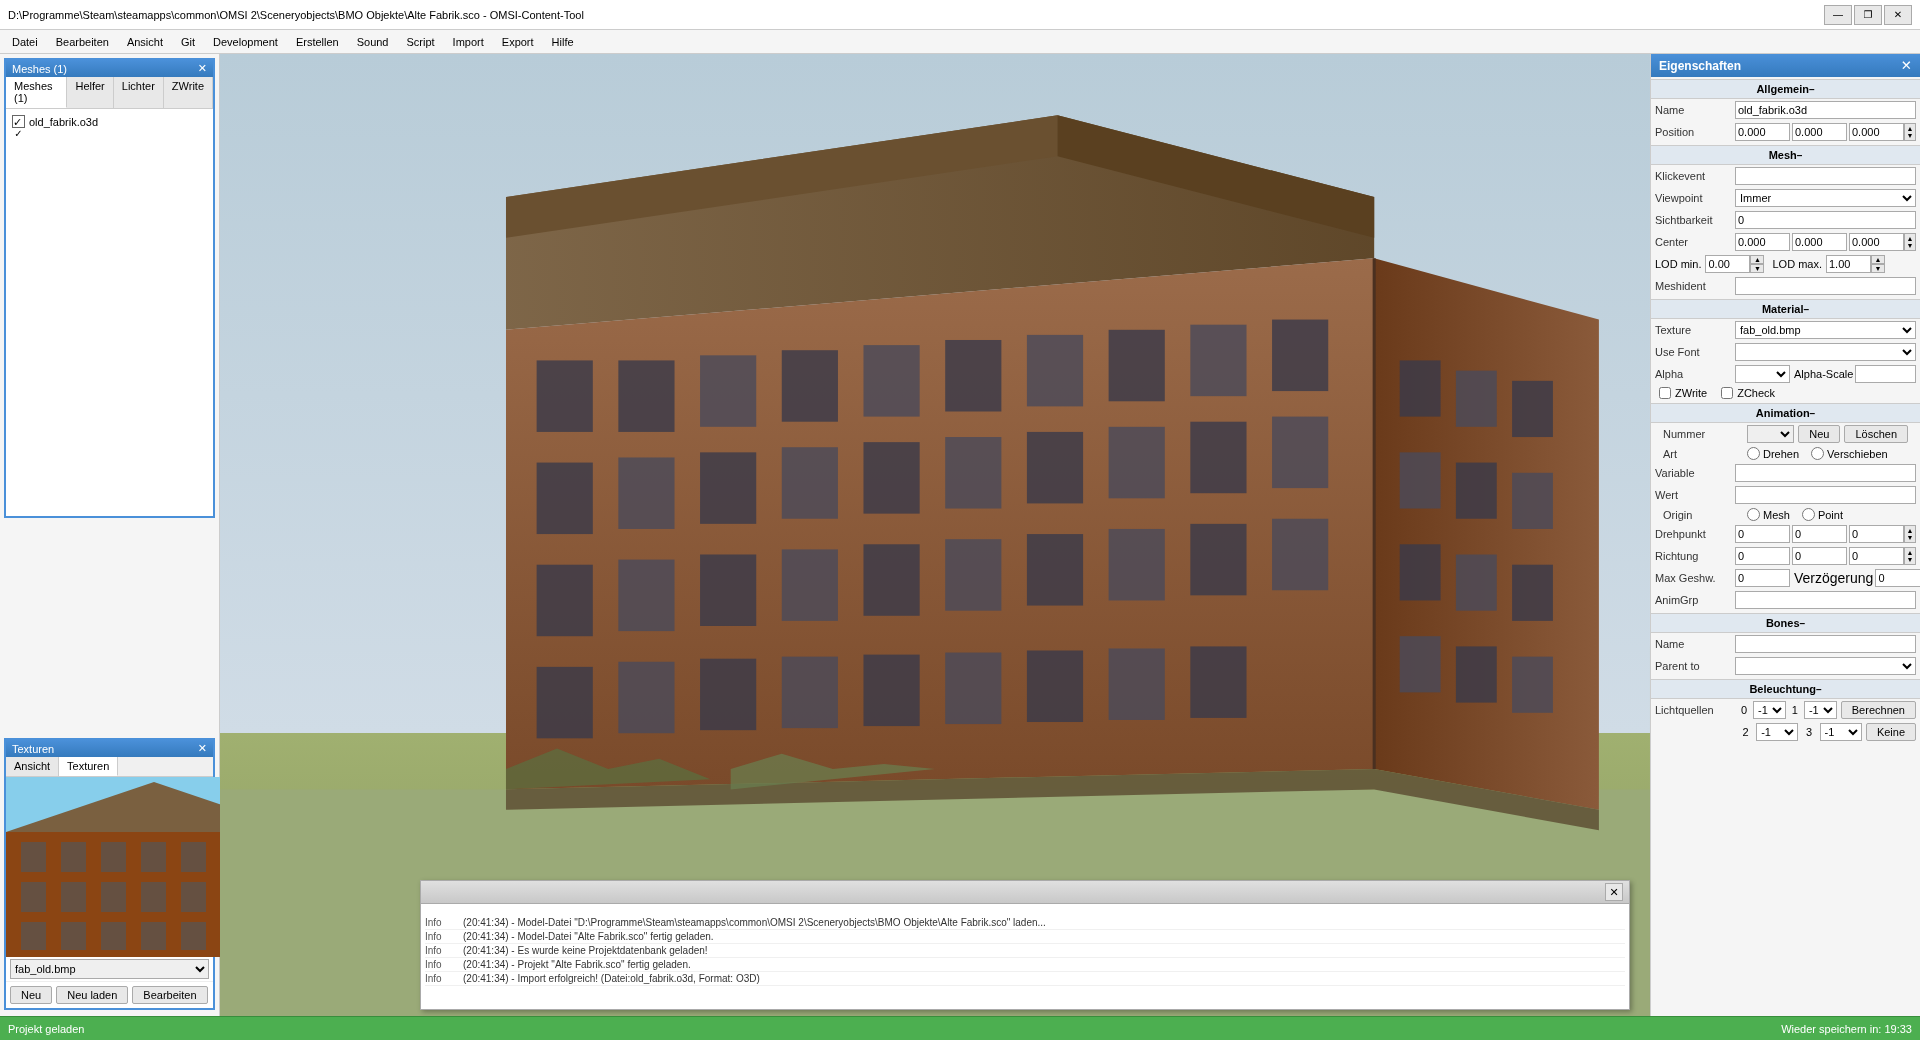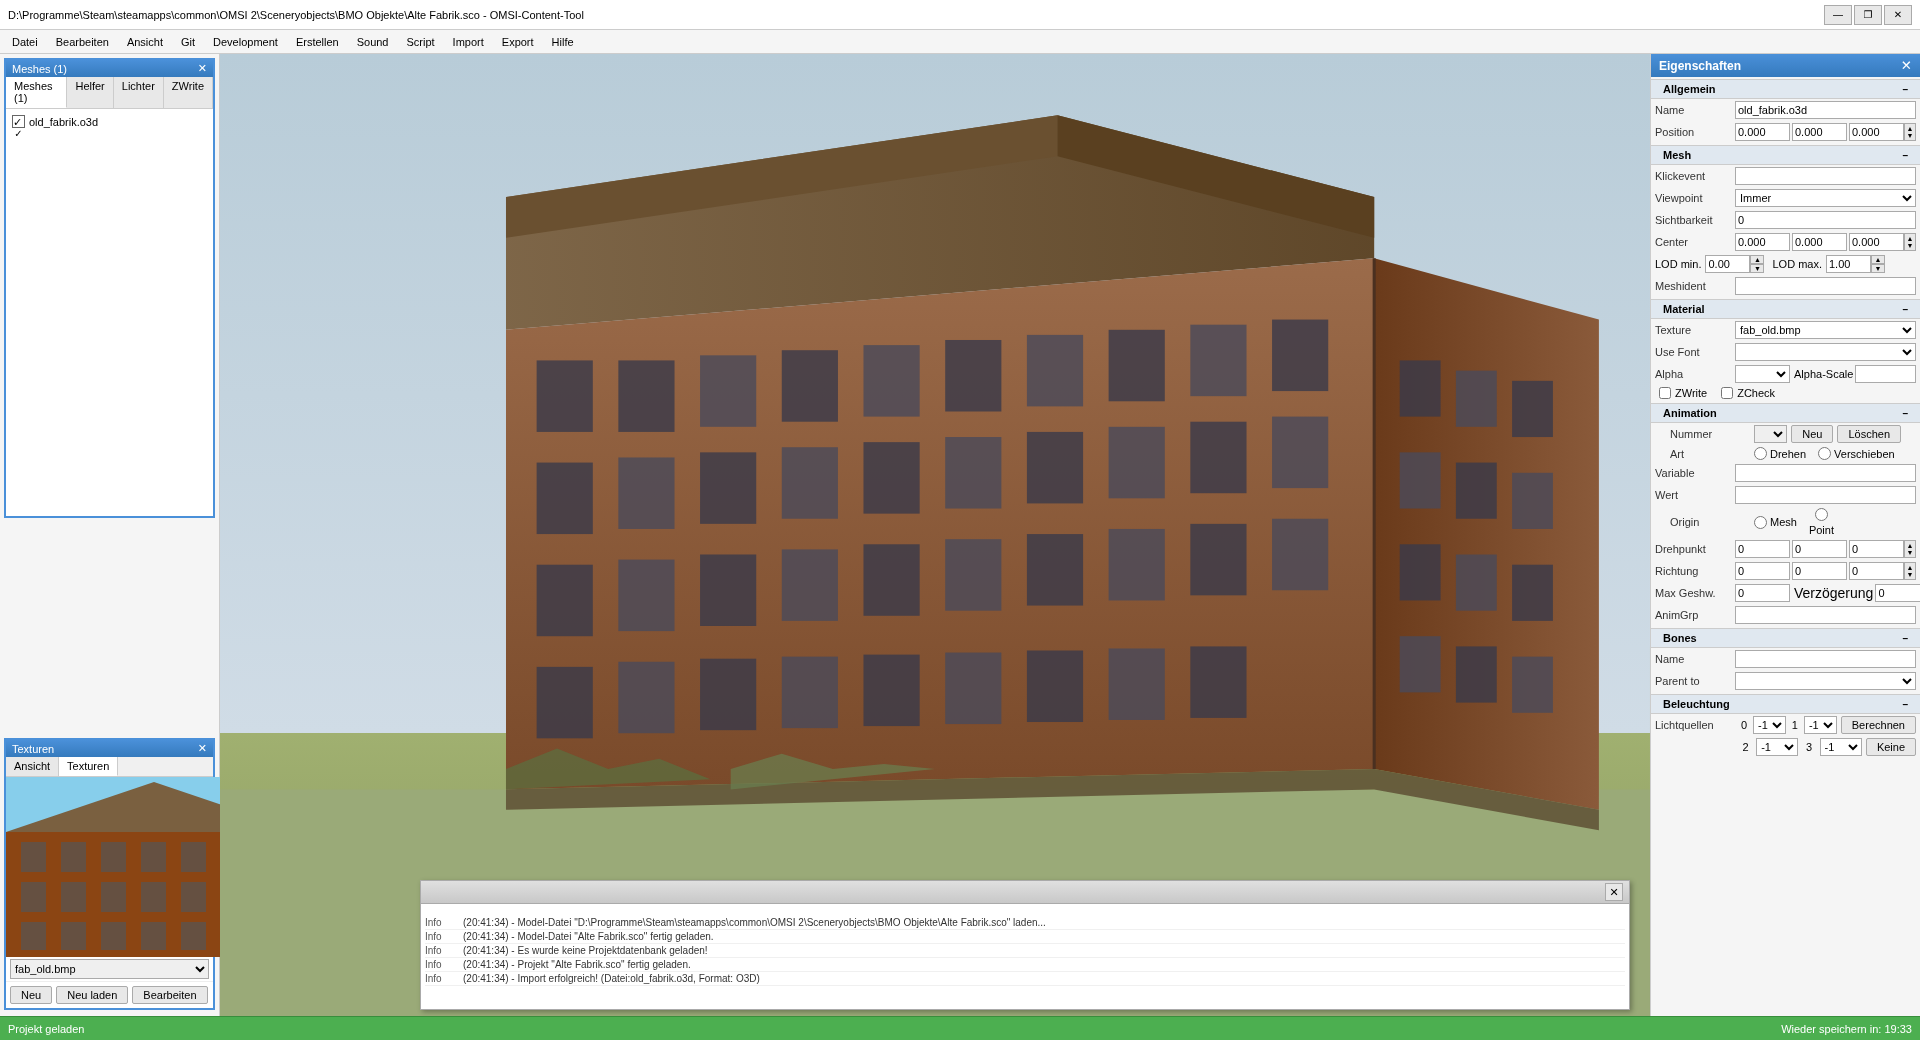--- a/index.html
+++ b/index.html
@@ -53,42 +53,42 @@
     .log-tab.active { background: #fff; }
     #log-content { height: 88px; overflow-y: auto; padding: 12px 4px; }
     .log-row { display: flex; gap: 8px; font-size: 10px; padding: 1px 0; border-bottom: 1px solid #f0f0f0; color: #333; }
     .log-level { color: #555; min-width: 30px; }
     .log-msg { color: #333; }
 
     
     #right-panel { width: 270px; background: #f5f5f5; border-left: 1px solid #ccc; flex-shrink: 0; overflow-y: auto; }
     #eigenschaften-header { background: linear-gradient(to bottom, #4a90d9, #357abd); color: white; padding: 4px 8px; display: flex; justify-content: space-between; align-items: center; font-size: 12px; font-weight: bold; }
     
-    .section-header { background: #e0e8f0; padding: 3px 12px; font-size: 11px; font-weight: bold; border-top: 1px solid #ccc; border-bottom: 1px solid #ccc; display: flex; justify-content: space-between; align-items: center; margin-top: 2px; }
+    .section-header { background: #e0e8f0; padding: 3px 12px; font-size: 11px; font-weight: bold; border-top: 1px solid #ccc; border-bottom: 1px solid #ccc; display: flex; justify-content: center; align-items: center; margin-top: 2px; }
     .section-collapse { font-size: 10px; cursor: pointer; }
     
     .prop-row { display: flex; align-items: center; padding: 2px 4px; min-height: 22px; }
     .prop-label { width: 80px; font-size: 11px; color: #333; flex-shrink: 0; }
     .prop-input { flex: 1; height: 18px; border: 1px solid #aaa; background: #fff; padding: 0 2px; font-size: 11px; }
     .prop-input-sm { width: 55px; height: 18px; border: 1px solid #aaa; background: #fff; padding: 0 2px; font-size: 11px; }
     .prop-select { flex: 1; height: 18px; border: 1px solid #aaa; background: #fff; font-size: 11px; }
     .prop-3coords { display: flex; gap: 2px; flex: 1; }
     .prop-3coords input { width: 55px; height: 18px; border: 1px solid #aaa; background: #fff; padding: 0 2px; font-size: 11px; }
     .arrow-btn { width: 16px; height: 18px; border: 1px solid #aaa; background: #e8e8e8; font-size: 8px; cursor: pointer; display: flex; align-items: center; justify-content: center; flex-direction: column; }
     .lod-row { display: flex; align-items: center; gap: 4px; padding: 2px 4px; }
     .spinner-wrap { display: flex; align-items: center; }
     .spin-input { width: 45px; height: 18px; border: 1px solid #aaa; background: #fff; padding: 0 2px; font-size: 11px; }
     .spin-btns { display: flex; flex-direction: column; }
     .spin-btn { width: 14px; height: 9px; border: 1px solid #aaa; background: #e8e8e8; font-size: 7px; cursor: pointer; display: flex; align-items: center; justify-content: center; line-height: 1; }
 
     .checkbox-row { display: flex; align-items: center; gap: 4px; padding: 2px 8px; }
     .prop-checkbox { width: 12px; height: 12px; }
 
     
-    .anim-row { display: flex; align-items: center; gap: 4px; padding: 2px 19px; }
+    .anim-row { display: flex; align-items: center; gap: 4px; padding: 2px 12px; }
     .radio-label { display: flex; align-items: center; gap: 3px; font-size: 11px; }
     .btn-small { padding: 2px 10px; font-size: 11px; border: 1px solid #aaa; background: #e8e8e8; cursor: pointer; border-radius: 2px; }
 
     
     .light-row { display: flex; align-items: center; gap: 4px; padding: 2px 4px; }
     .light-select { width: 45px; height: 18px; border: 1px solid #aaa; background: #fff; font-size: 11px; }
 
     
     #statusbar { position: fixed; bottom: 0; left: 0; right: 0; height: 24px; background: #4CAF50; border-top: 1px solid #388E3C; display: flex; align-items: center; justify-content: space-between; padding: 0 8px; font-size: 11px; color: #fff; }
 
@@ -485,21 +485,21 @@
     <div class="prop-row">
       <span class="prop-label">Wert</span>
       <input class="prop-input" type="text" value="" style="">
     </div>
     <div class="anim-row">
       <span class="prop-label">Origin</span>
       <label class="radio-label">
         <input type="radio" name="origin" style="">
         <span>Mesh</span>
       </label>
-      <label class="radio-label" style="margin-left:8px;flex-direction:column;">
+      <label class="radio-label" style="margin-left:8px;">
         <input type="radio" name="origin" style="">
         <span>Point</span>
       </label>
     </div>
     <div class="prop-row">
       <span class="prop-label">Drehpunkt</span>
       <div class="prop-3coords">
         <input type="text" value="0" style="">
         <input type="text" value="0" style="">
         <input type="text" value="0" style="">

